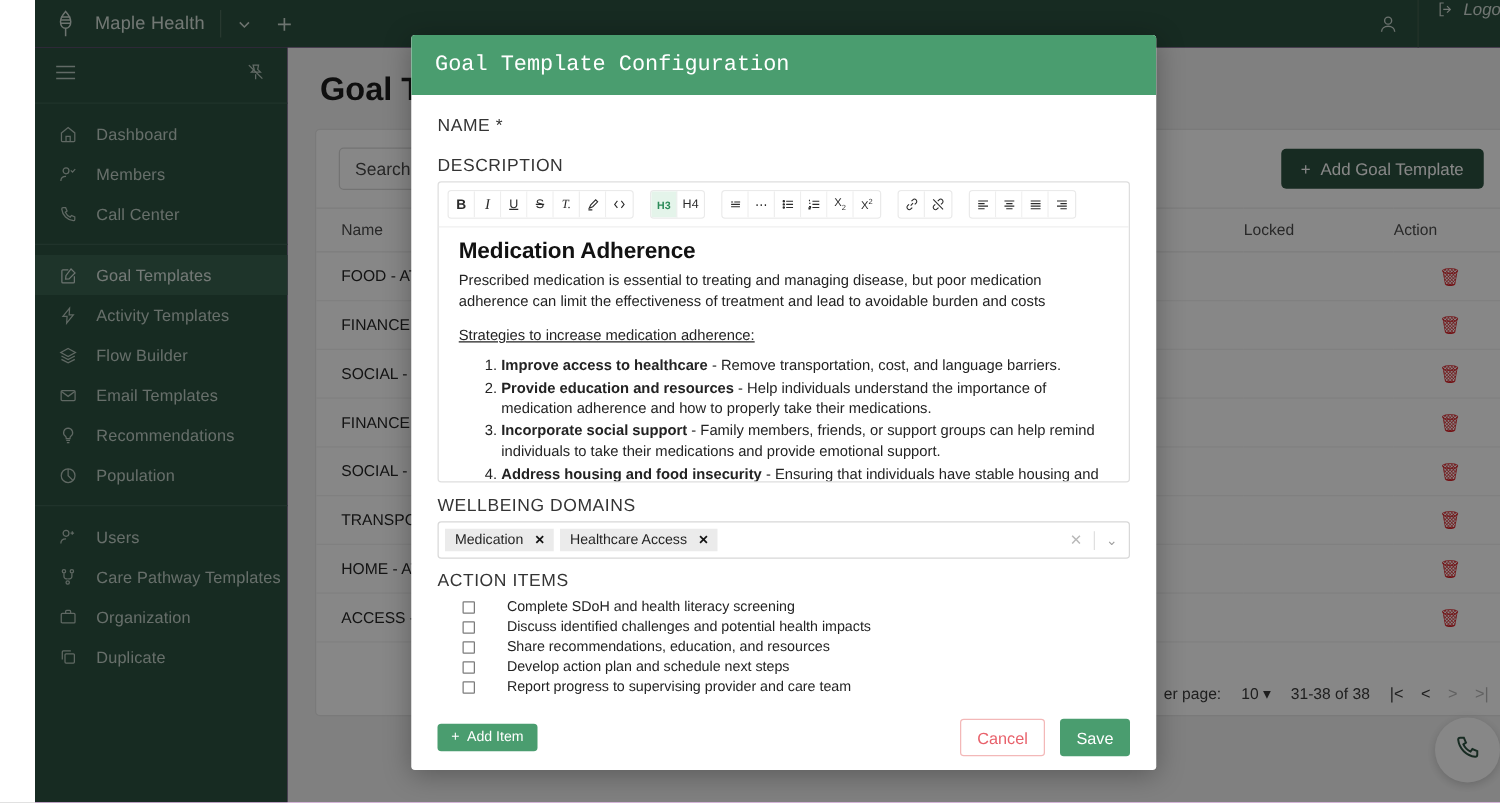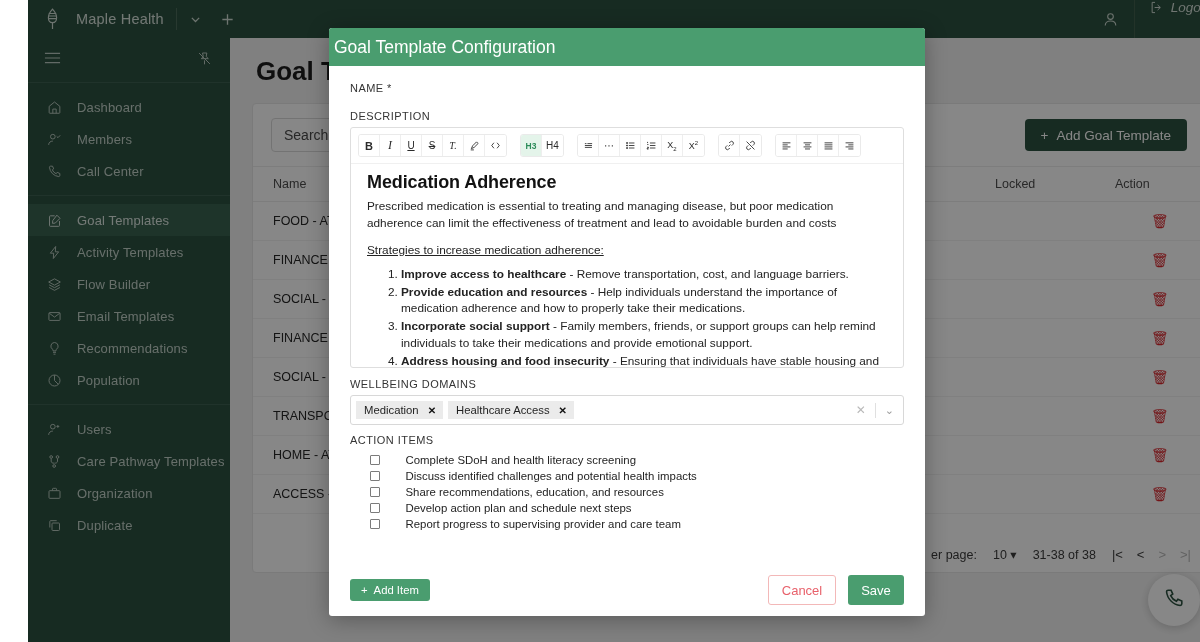--- a/index.html
+++ b/index.html
@@ -85,25 +85,25 @@
   .scrim { position:absolute; inset:0; background: rgba(0,0,0,.47); z-index: 9; }
 
   
   .modal {
     position:absolute; left:301px; top:28px; width:596px; height:588px;
     background:#fff; border-radius:3px; z-index:20;
     box-shadow: 0 4px 22px rgba(0,0,0,.3); display:flex; flex-direction:column;
     overflow:hidden;
   }
   .modal-head {
-    height:38px; background:#4a9d6f; color:#fff; display:flex; align-items:center;
-    padding-left:5px; font-size:17.5px; flex:none;
+    height:48px; background:#4a9d6f; color:#fff; display:flex; align-items:center;
+    padding-left:19px; font-size:17.5px; flex:none;font-family:Liberation Mono, monospace;
   }
   .modal-body { padding: 16px 21px 0 21px; flex:1; overflow:hidden; position:relative;}
-  .fld-label { font-size:11px; letter-spacing:.45px; color:#343434; margin-bottom:5px; }
+  .fld-label { font-size:14px; letter-spacing:.45px; color:#343434; margin-bottom:5px; }
   .name-input {
     width:100%; height:31px; border:1px solid #d8d8d8; border-radius:3px;
     font-size:13px; color:#1c1c1c; padding: 0 10px; font-family:inherit; background:#fff;
   }
   .gap { height:11px; }
 
   
   .editor { border:1px solid #dedede; border-radius:3px; }
   .tbar { display:flex; align-items:center; gap:13px; padding: 6px 7px; flex-wrap:nowrap; }
   .tgrp { display:flex; border:1px solid #eaeaea; border-radius:3px; overflow:hidden; }

